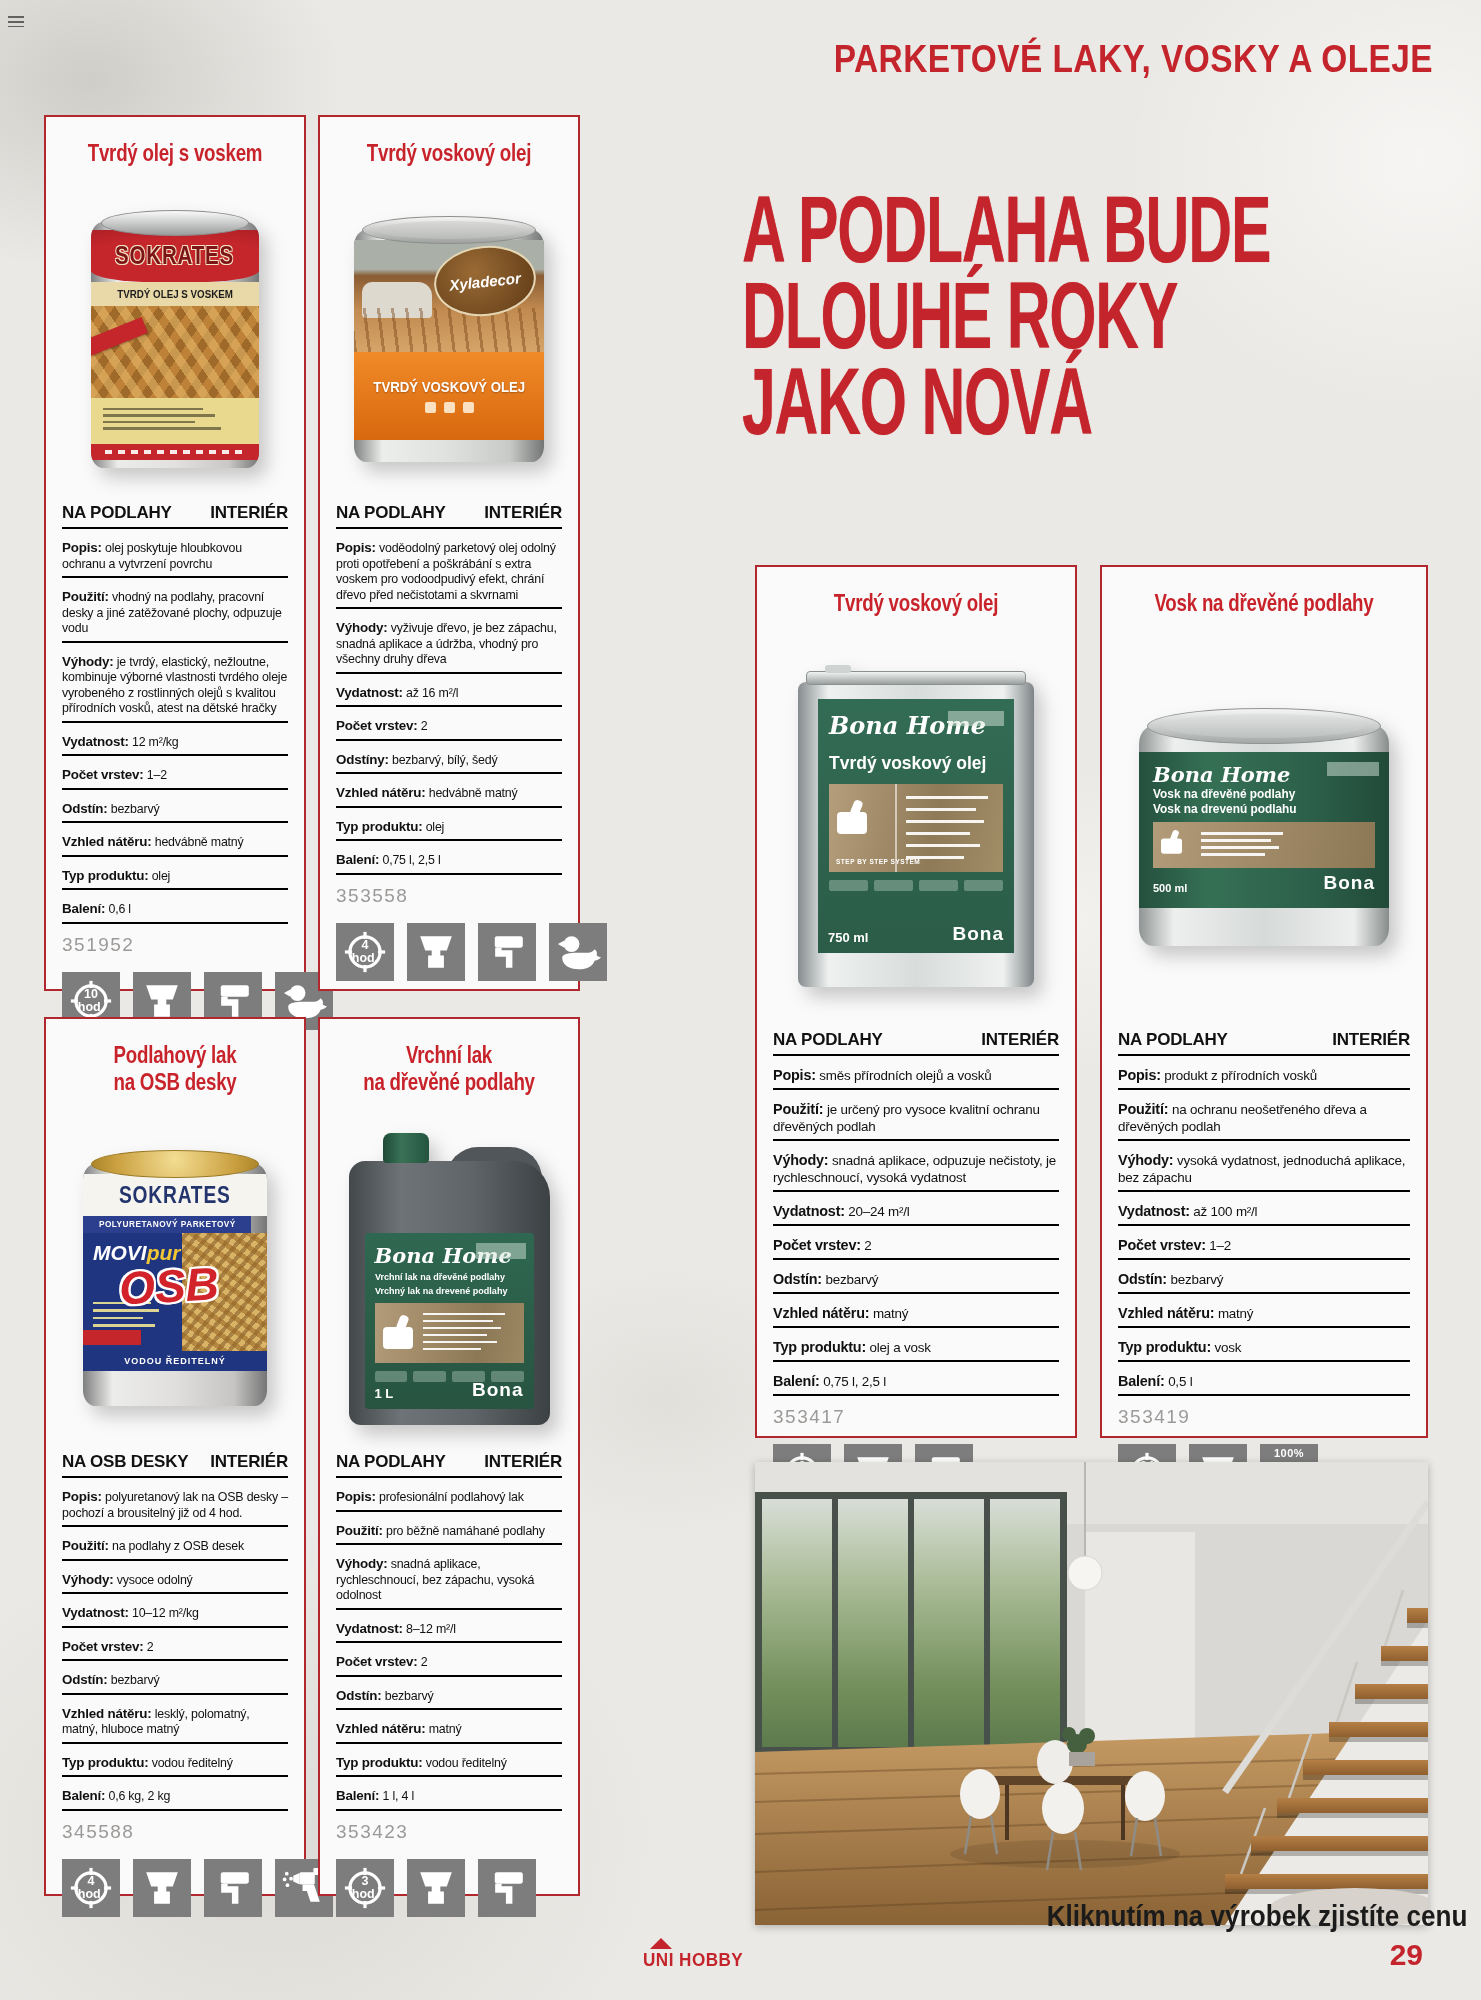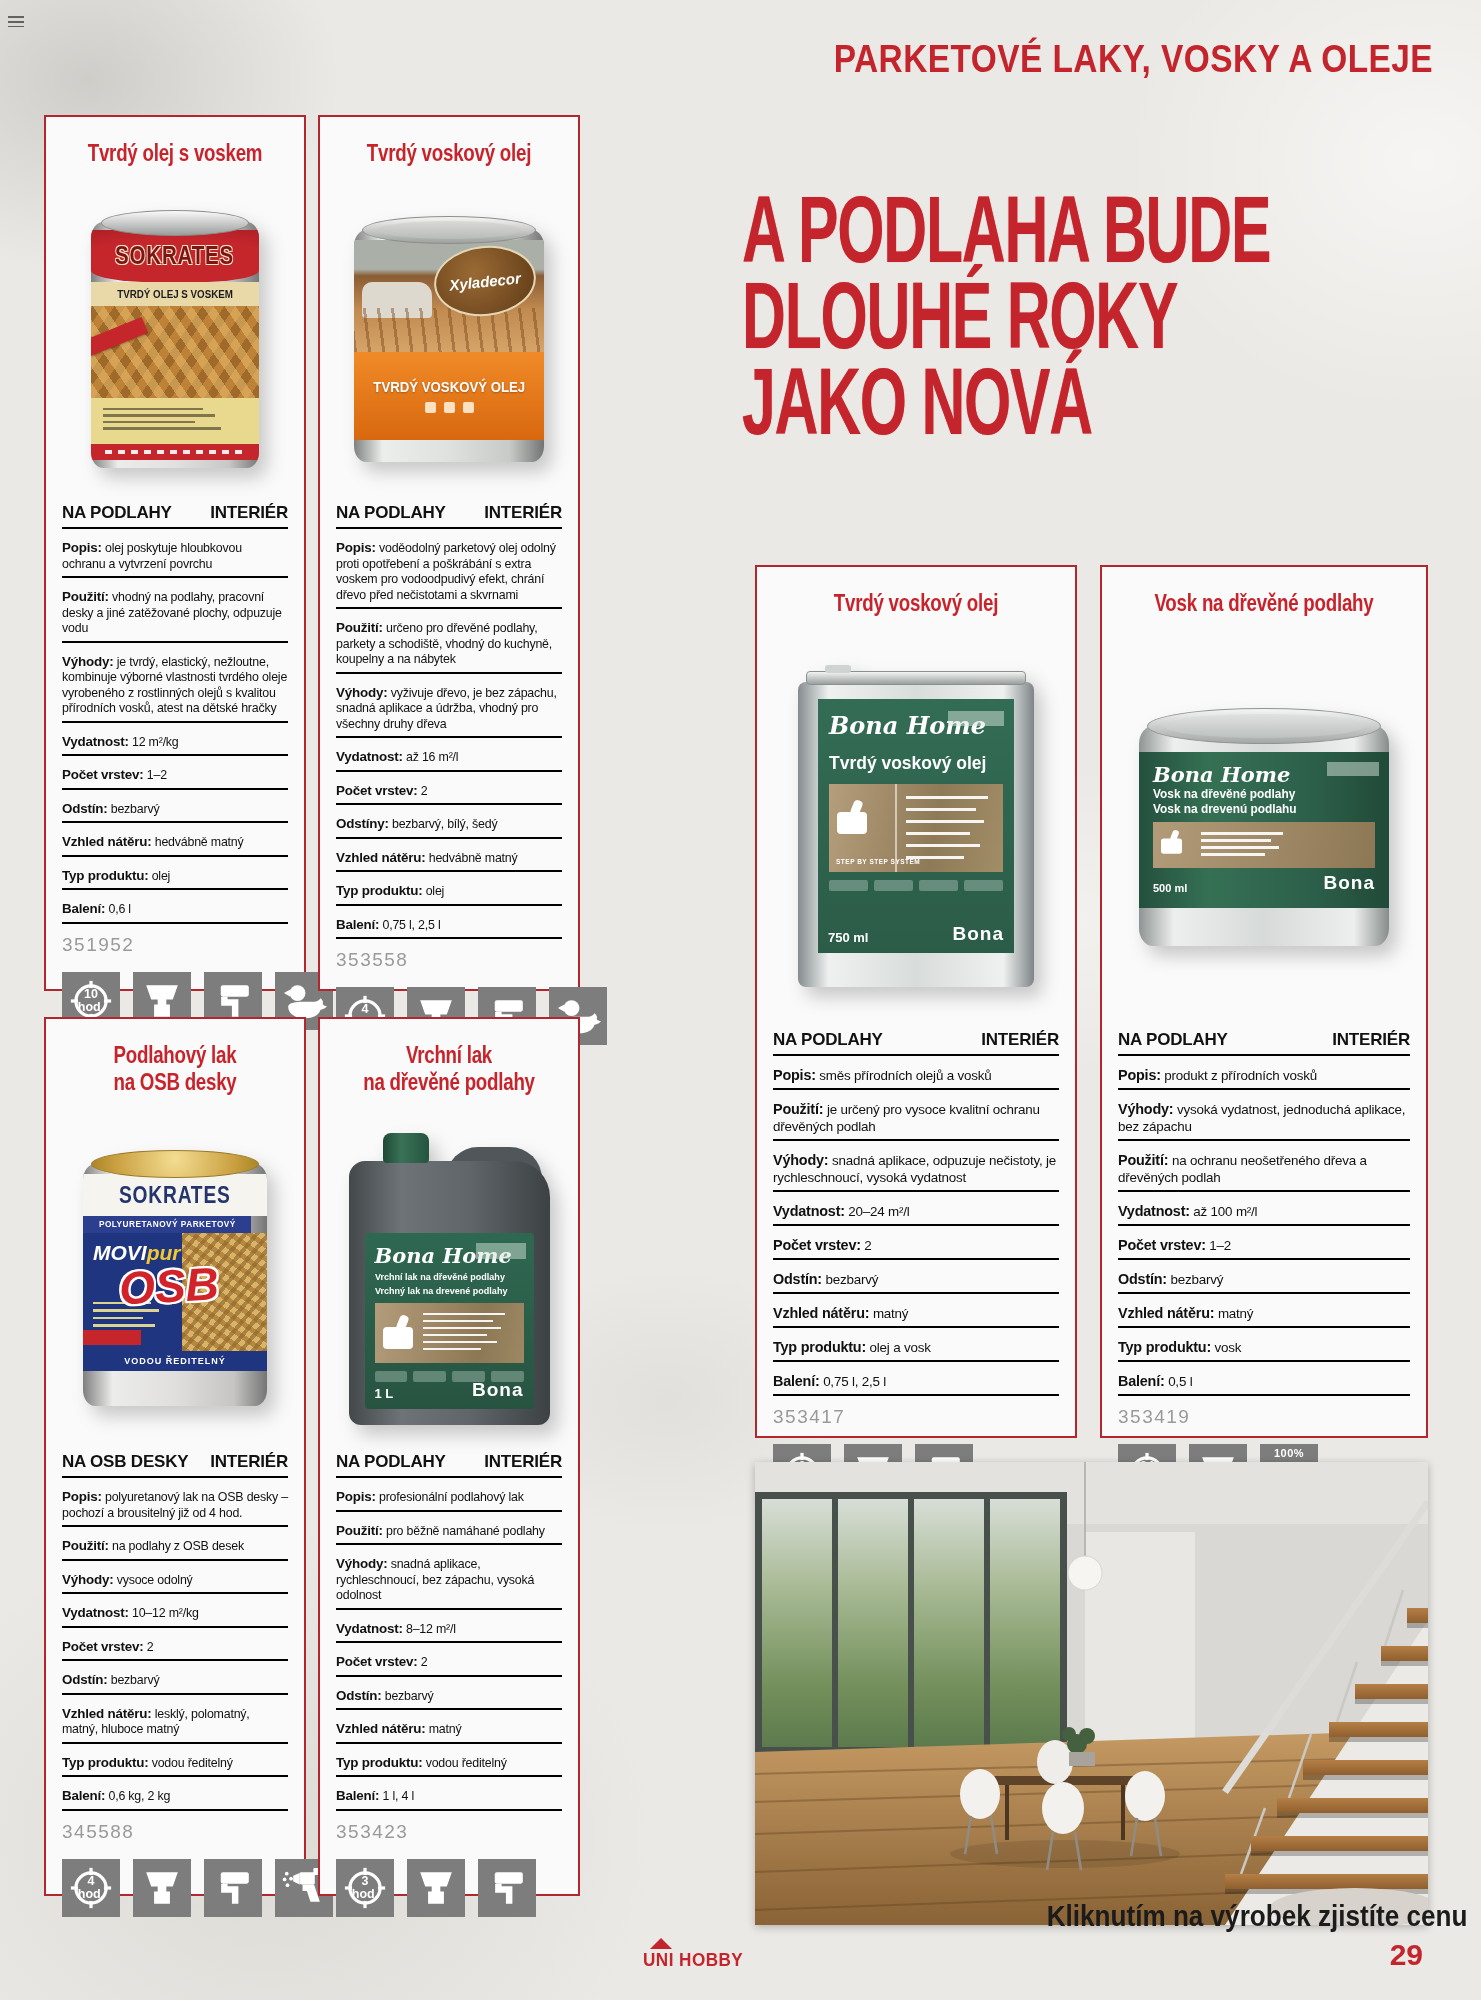--- a/index.html
+++ b/index.html
@@ -363,21 +363,20 @@
         </div>
         <div class="xy-lid"></div>
       </div>
         </div>
     <div class="zone-row">
       <span>NA PODLAHY</span>
       <span>INTERIÉR</span>
     </div>
     <div class="specs">
           <div class="spec-row"><b>Popis:</b> <span>voděodolný parketový olej odolný proti opotřebení a poškrábání s extra voskem pro vodoodpudivý efekt, chrání dřevo před nečistotami a skvrnami</span></div>
-          <div class="spec-row"><b>Použití:</b> <span>určeno pro dřevěné podlahy, parkety a schodiště, vhodný do kuchyně, koupelny a na nábytek</span></div>
           <div class="spec-row"><b>Výhody:</b> <span>vyživuje dřevo, je bez zápachu, snadná aplikace a údržba, vhodný pro všechny druhy dřeva</span></div>
           <div class="spec-row"><b>Vydatnost:</b> <span>až 16 m²/l</span></div>
           <div class="spec-row"><b>Počet vrstev:</b> <span>2</span></div>
           <div class="spec-row"><b>Odstíny:</b> <span>bezbarvý, bílý, šedý</span></div>
           <div class="spec-row"><b>Vzhled nátěru:</b> <span>hedvábně matný</span></div>
           <div class="spec-row"><b>Typ produktu:</b> <span>olej</span></div>
           <div class="spec-row"><b>Balení:</b> <span>0,75 l, 2,5 l</span></div>
         </div>
     <div class="sku">353558</div>
     <div class="pictos">
@@ -635,22 +634,22 @@
         </div>
         <div class="bs-lid"></div>
       </div>
         </div>
     <div class="zone-row">
       <span>NA PODLAHY</span>
       <span>INTERIÉR</span>
     </div>
     <div class="specs">
           <div class="spec-row"><b>Popis:</b> <span>produkt z přírodních vosků</span></div>
+          <div class="spec-row"><b>Použití:</b> <span>na ochranu neošetřeného dřeva a dřevěných podlah</span></div>
           <div class="spec-row"><b>Výhody:</b> <span>vysoká vydatnost, jednoduchá aplikace, bez zápachu</span></div>
-          <div class="spec-row"><b>Použití:</b> <span>na ochranu neošetřeného dřeva a dřevěných podlah</span></div>
           <div class="spec-row"><b>Vydatnost:</b> <span>až 100 m²/l</span></div>
           <div class="spec-row"><b>Počet vrstev:</b> <span>1–2</span></div>
           <div class="spec-row"><b>Odstín:</b> <span>bezbarvý</span></div>
           <div class="spec-row"><b>Vzhled nátěru:</b> <span>matný</span></div>
           <div class="spec-row"><b>Typ produktu:</b> <span>vosk</span></div>
           <div class="spec-row"><b>Balení:</b> <span>0,5 l</span></div>
         </div>
     <div class="sku">353419</div>
     <div class="pictos">
           <div class="picto clock">

